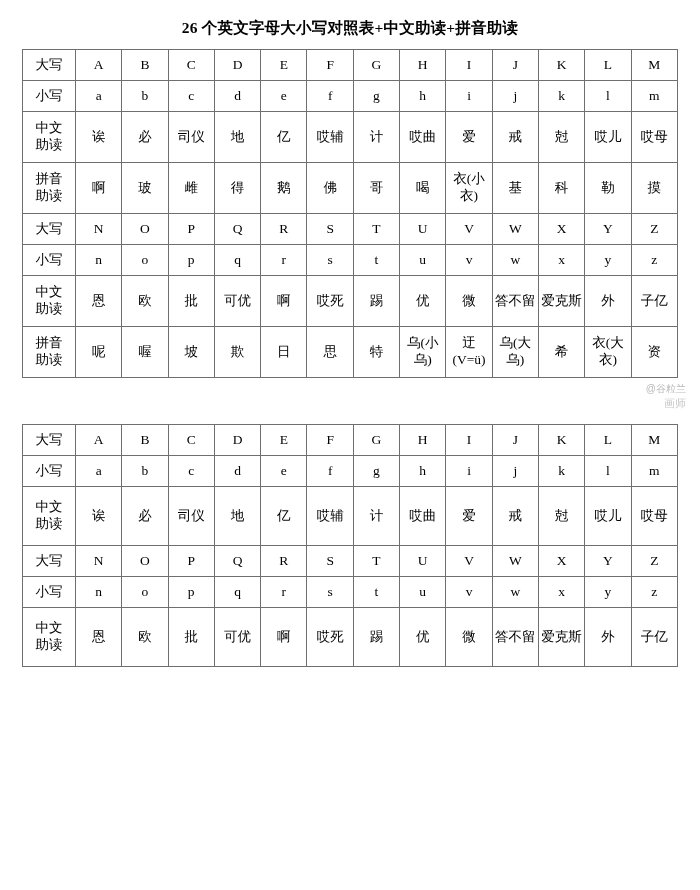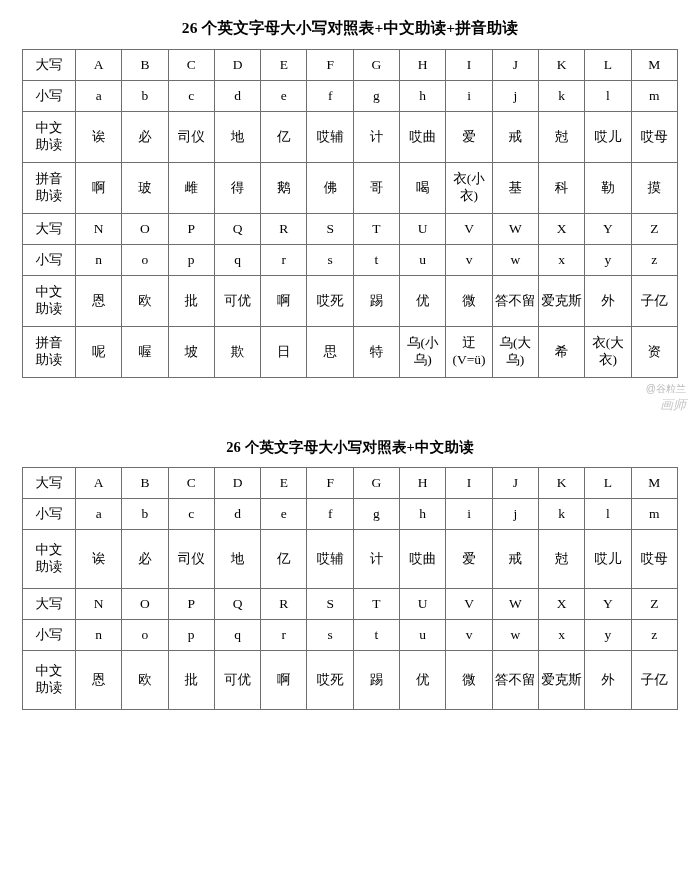--- a/index.html
+++ b/index.html
@@ -72,21 +72,21 @@
     position: absolute;
     right: 14px;
     top: 382px;
     font-size: 10px;
     color: #b9b9b9;
     font-family: "Liberation Sans", sans-serif;
     line-height: 1.35;
     text-align: right;
     pointer-events: none;
   }
-  .watermark .wm2 { font-size: 13px; color: #c8c8c8; font-style: italic; }
+  .watermark .wm2 { font-size: 11px; color: #c8c8c8; }
   .divider-gap { height: 34px; }
 </style>
 </head>
 <body>
 
 <div class="page">
 
   <div class="block">
     <div class="title">26 个英文字母大小写对照表+中文助读+拼音助读</div>
 
@@ -238,21 +238,20 @@
   </div>
 
   <div class="watermark">
     <div>@谷粒兰</div>
     <div class="wm2">画师</div>
   </div>
 
   <div class="divider-gap"></div>
 
   <div class="block">
-    <div class="title title-2">26 个英文字母大小写对照表+中文助读</div>
 
     <table class="grid t2">
       <tbody>
         <tr class="r-upper">
           <td class="rowhead">大写</td>
           <td class="letter">A</td>
           <td class="letter">B</td>
           <td class="letter">C</td>
           <td class="letter">D</td>
           <td class="letter">E</td>

